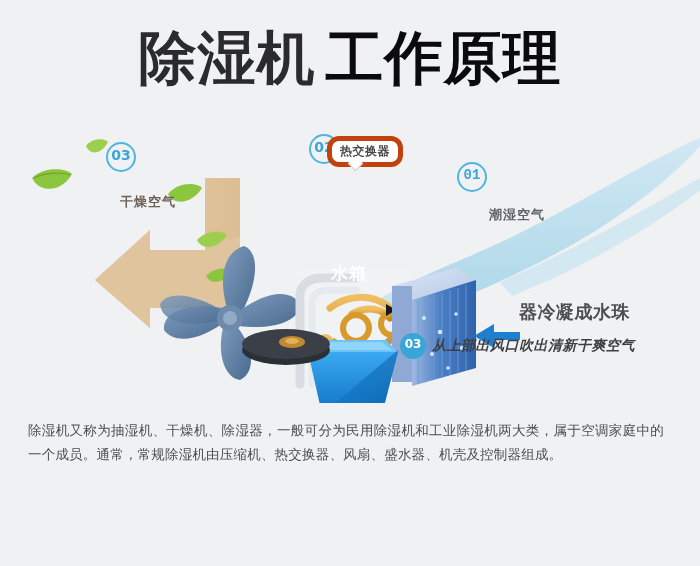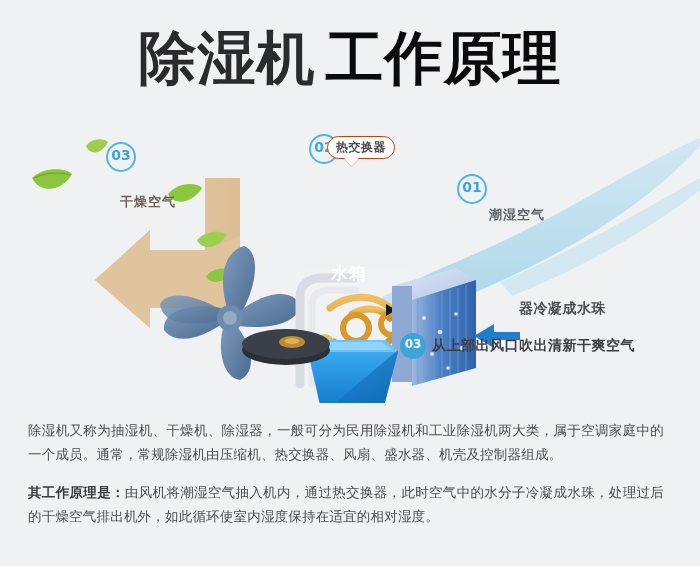--- a/index.html
+++ b/index.html
@@ -34,37 +34,37 @@
   }
   .badge.solid{background:#3aa5d8;color:#fff;border-color:#3aa5d8;}
 
   .cap{
     position:absolute;color:#5e5e62;font-size:13px;font-weight:700;
     letter-spacing:1px;white-space:nowrap;
   }
   .cap.white{color:#ffffff;}
 
   .bubble{
-    position:absolute;background:#fff;border:1px solid #c2410c;border-radius:12px;
+    position:absolute;background:#fff;border:5px solid #c2410c;border-radius:12px;
     padding:2px 8px;color:#4a4a4e;font-size:12px;font-weight:700;white-space:nowrap;
     letter-spacing:.5px;
   }
   .bubble .tail{
     position:absolute;left:18px;bottom:-7px;width:10px;height:10px;
     background:#fff;border-right:1px solid #c9c9cf;border-bottom:1px solid #c9c9cf;
     transform:rotate(45deg);
   }
 
   .side-note{
-    position:absolute;color:#4d4d52;font-size:14px;font-weight:700;white-space:nowrap;
+    position:absolute;color:#4d4d52;font-size:18px;font-weight:700;white-space:nowrap;
     letter-spacing:.5px;
   }
   .note-row{position:absolute;display:flex;align-items:center;gap:6px;white-space:nowrap;}
   .note-row .badge{position:relative;width:22px;height:22px;line-height:18px;font-size:12px;flex:0 0 auto;}
-  .note-row .txt{color:#3e3e43;font-size:14px;font-weight:700;letter-spacing:.5px;}
+  .note-row .txt{color:#3e3e43;font-size:14px;font-weight:700;letter-spacing:.5px;font-style:italic;}
 
   
   .overlay{
     position:absolute;left:0;top:246px;width:700px;text-align:center;
     pointer-events:none;
   }
   .overlay div{
     font-family:"DejaVu Sans","Liberation Sans",sans-serif;
     font-size:37px;line-height:42px;font-weight:700;font-style:italic;
     color:#1d7fcd;letter-spacing:1px;white-space:nowrap;
@@ -230,32 +230,31 @@
 
     <div class="badge" style="left:106px;top:24px;">03</div>
     <div class="cap" style="left:120px;top:75px;color:#6b6257;">干燥空气</div>
 
     <div class="badge" style="left:309px;top:16px;">02</div>
     <div class="bubble" style="left:327px;top:18px;">
       <span>热交换器</span>
       <span class="tail"></span>
     </div>
 
-    <div class="badge" style="left:457px;top:56px;">01</div>
+    <div class="badge" style="left:457px;top:44px;font-family:Liberation Mono, monospace;">01</div>
     <div class="cap" style="left:453px;top:88px;color:#5d6469;margin-left:36px;">潮湿空气</div>
 
     <div class="cap white" style="left:331px;top:144px;font-size:17px;">水箱</div>
 
     <div class="side-note" style="left:519px;top:182px;">器冷凝成水珠</div>
 
     <div class="note-row" style="left:400px;top:215px;">
       <span class="badge solid">03</span>
       <span class="txt">从上部出风口吹出清新干爽空气</span>
     </div>
   </div>
 
 
   <div class="body-copy">
     <p>除湿机又称为抽湿机、干燥机、除湿器，一般可分为民用除湿机和工业除湿机两大类，属于空调家庭中的一个成员。通常，常规除湿机由压缩机、热交换器、风扇、盛水器、机壳及控制器组成。</p>
-    <p><span class="strong">其工作原理是：</span><span>由风机将潮湿空气抽入机内，通过热交换器，此时空气中的水分子冷凝成水珠，处理过后的干燥空气排出机外，如此循环使室内湿度保持在适宜的相对湿度。</span></p>
   </div>
 
 </div>
 
 </body></html>

